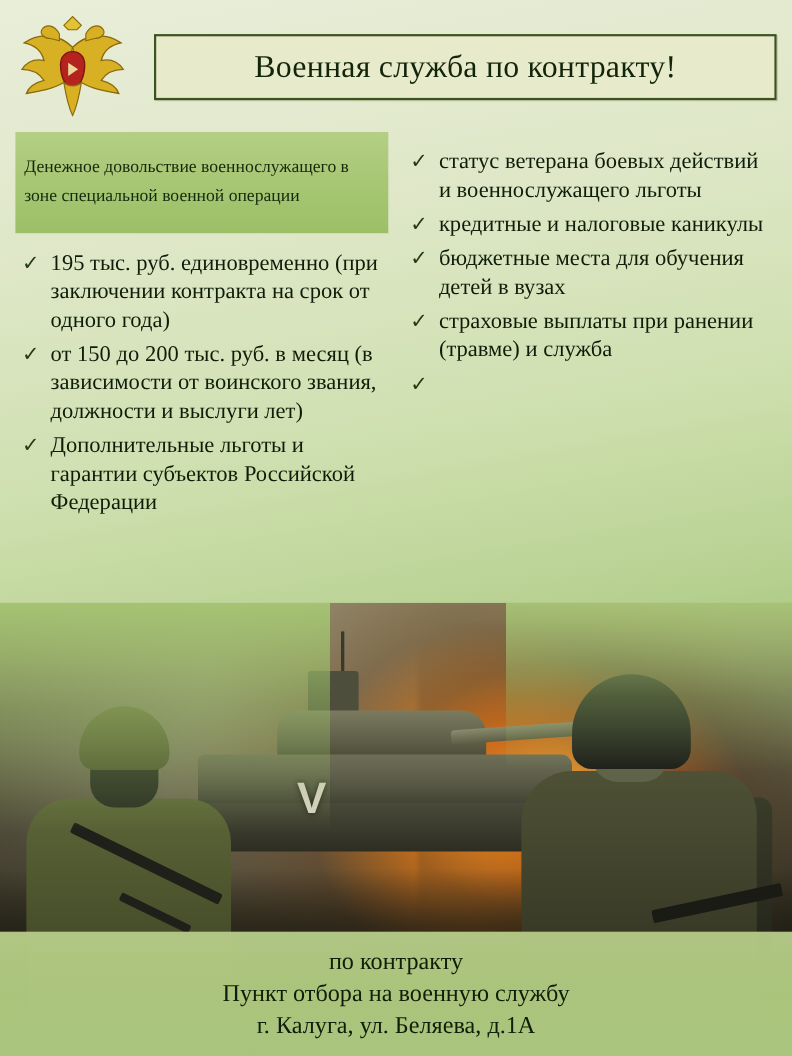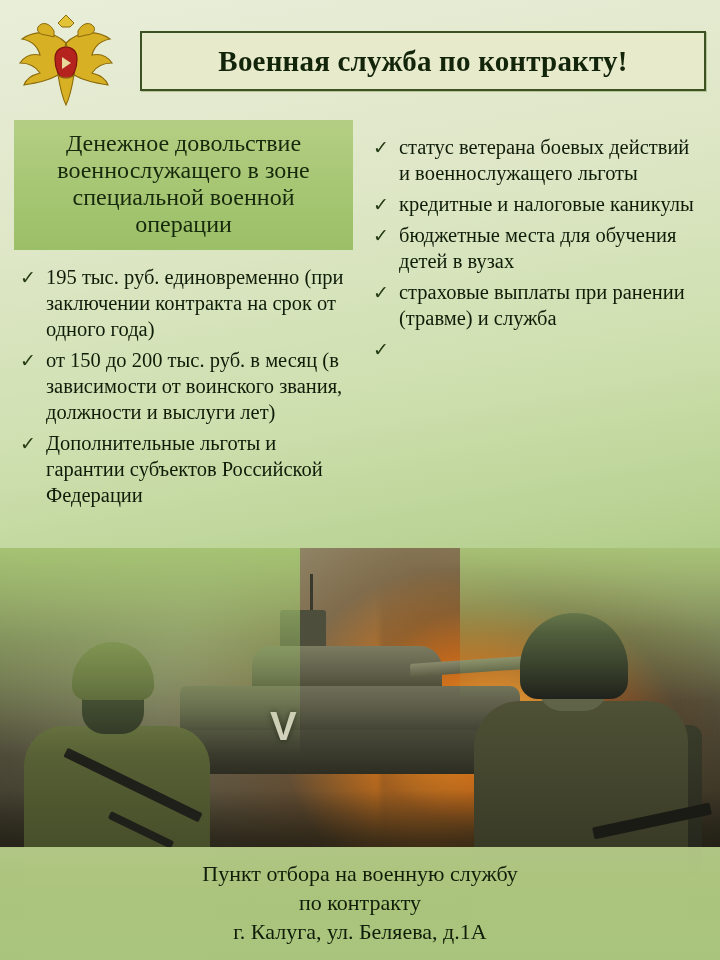--- a/index.html
+++ b/index.html
@@ -22,21 +22,20 @@
   }
 
   
   .header {
     position: relative;
     height: 112px;
     display: flex;
     align-items: center;
     padding: 10px 14px 0 14px;
     box-sizing: border-box;
-    font-weight: bold;
   }
   .emblem {
     width: 104px;
     height: 96px;
     flex: 0 0 104px;
     position: relative;
   }
   .emblem svg { display: block; }
 
   .title-banner {
@@ -63,22 +62,22 @@
     padding: 8px 14px 0 14px;
     box-sizing: border-box;
     gap: 14px;
   }
   .col { flex: 1 1 50%; }
   .col-left { max-width: 340px; }
 
   .col-head {
     background: linear-gradient(180deg, #b4cf84 0%, #a6c673 55%, #9bbf67 100%);
     color: #17290c;
-    text-align: center;
-    font-size: 24px;
+    text-align: left;
+    font-size: 16px;
     line-height: 27px;
     padding: 10px 8px 12px 8px;
     box-sizing: border-box;
     min-height: 88px;
     display: flex;
     align-items: center;
     justify-content: center;
   }
   .col-head.left-head { min-height: 92px; }
 
@@ -364,18 +363,18 @@
       <div class="face"></div>
       <div class="hood"></div>
       <div class="gun"></div>
     </div>
 
     <div class="veil-left"></div>
     <div class="veil-right"></div>
   </div>
 
   <div class="footer">
+    <div>по контракту</div>
     <div>Пункт отбора на военную службу</div>
-    <div>по контракту</div>
     <div>г. Калуга, ул. Беляева, д.1А</div>
   </div>
 
 </div>
 
 </body></html>

